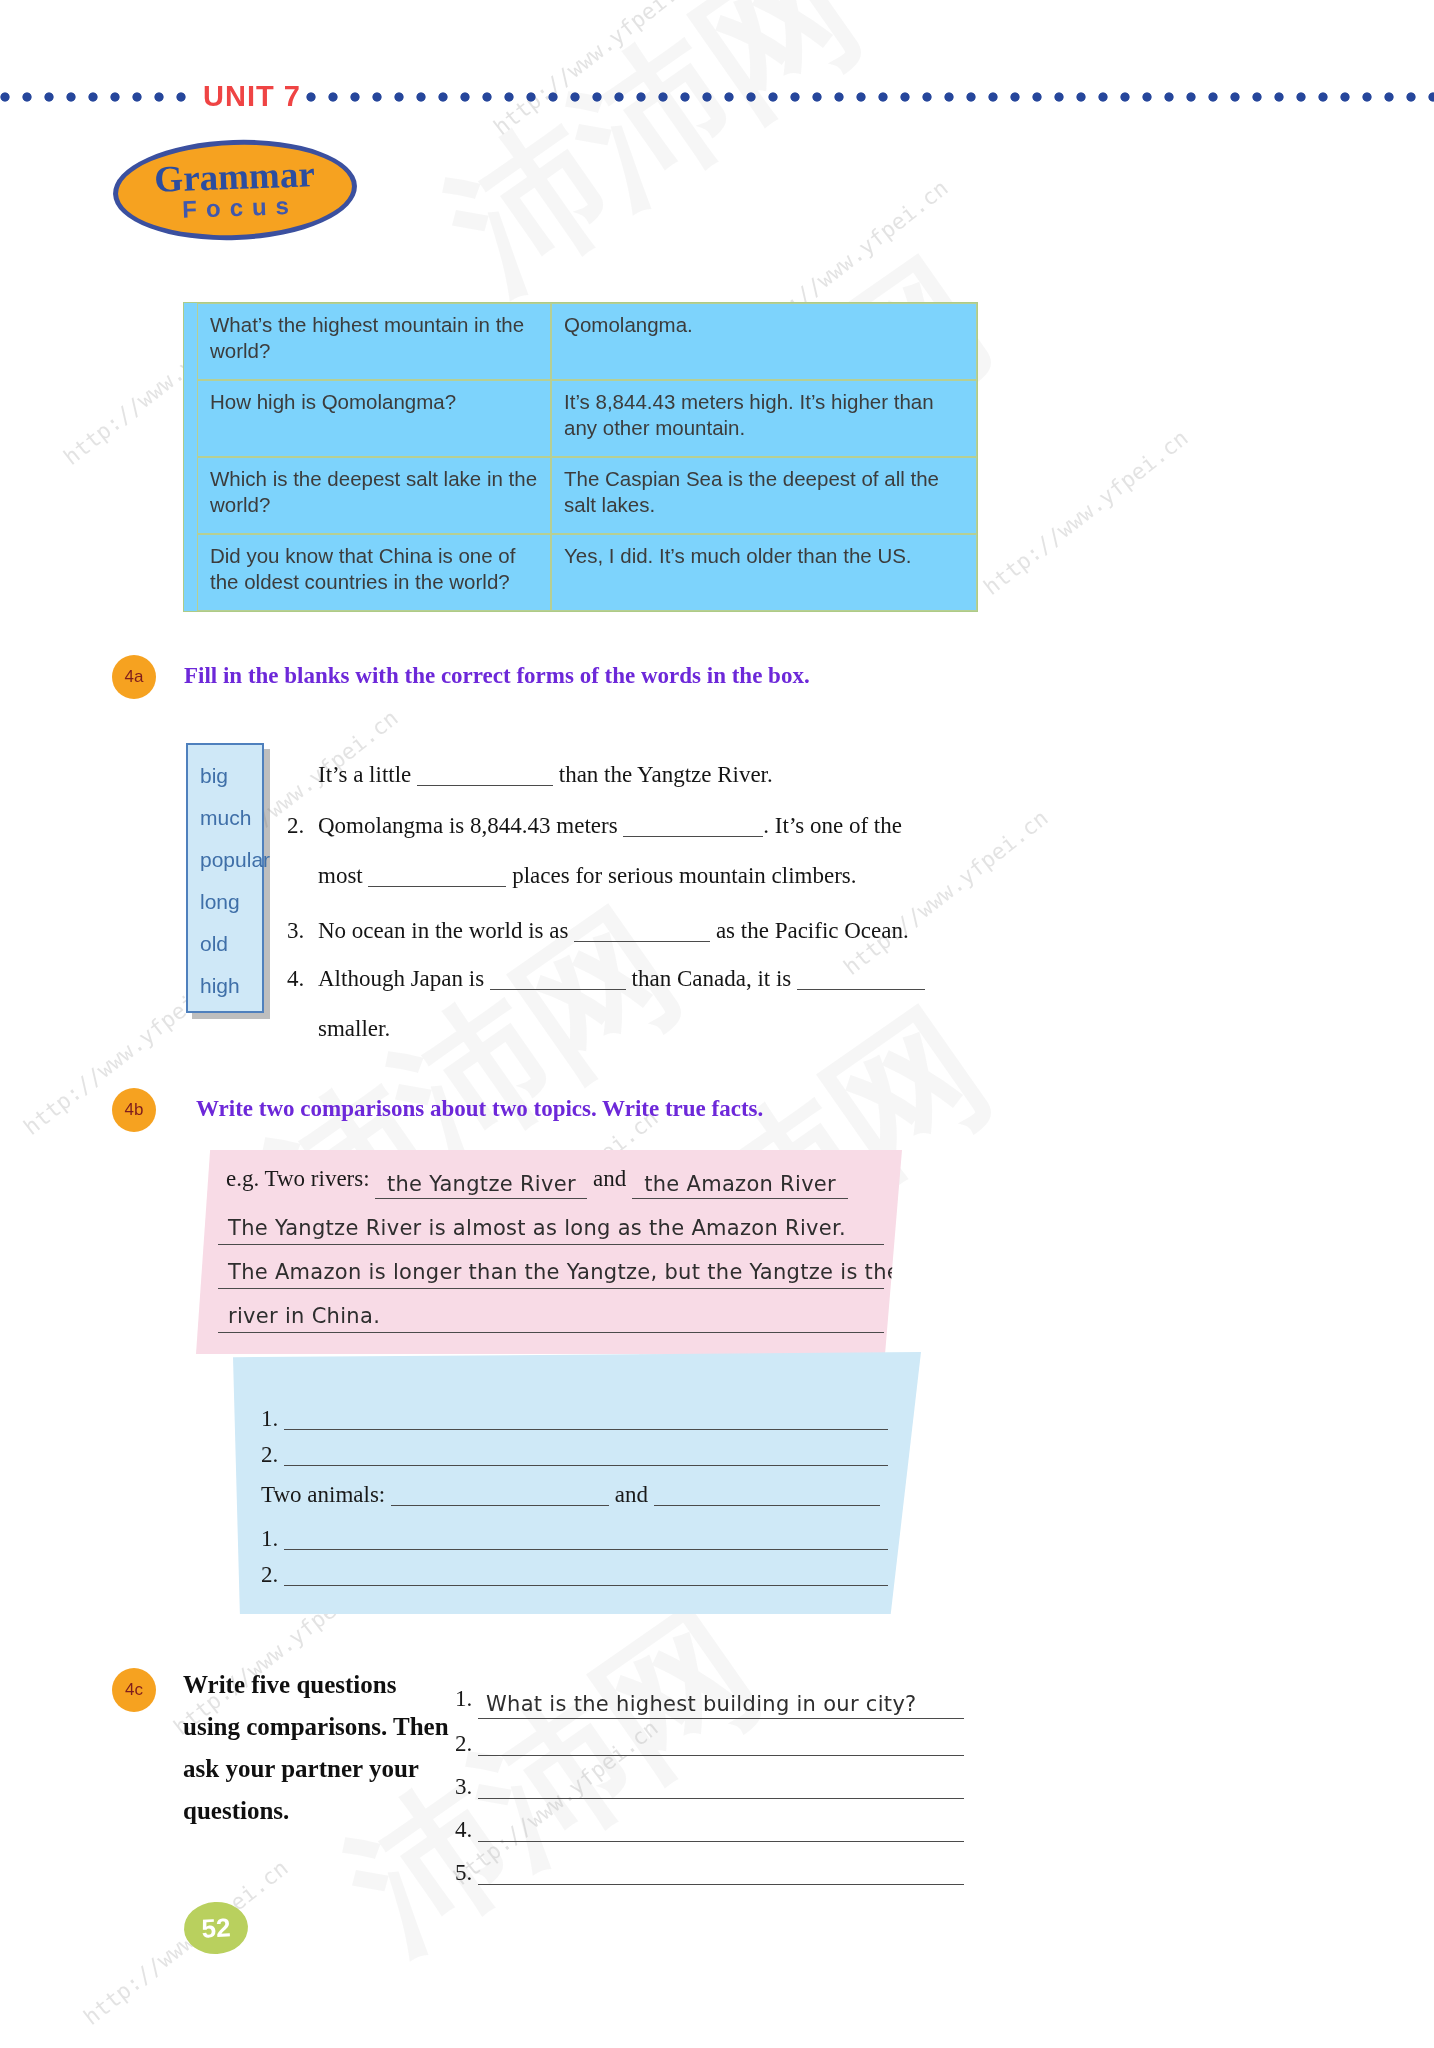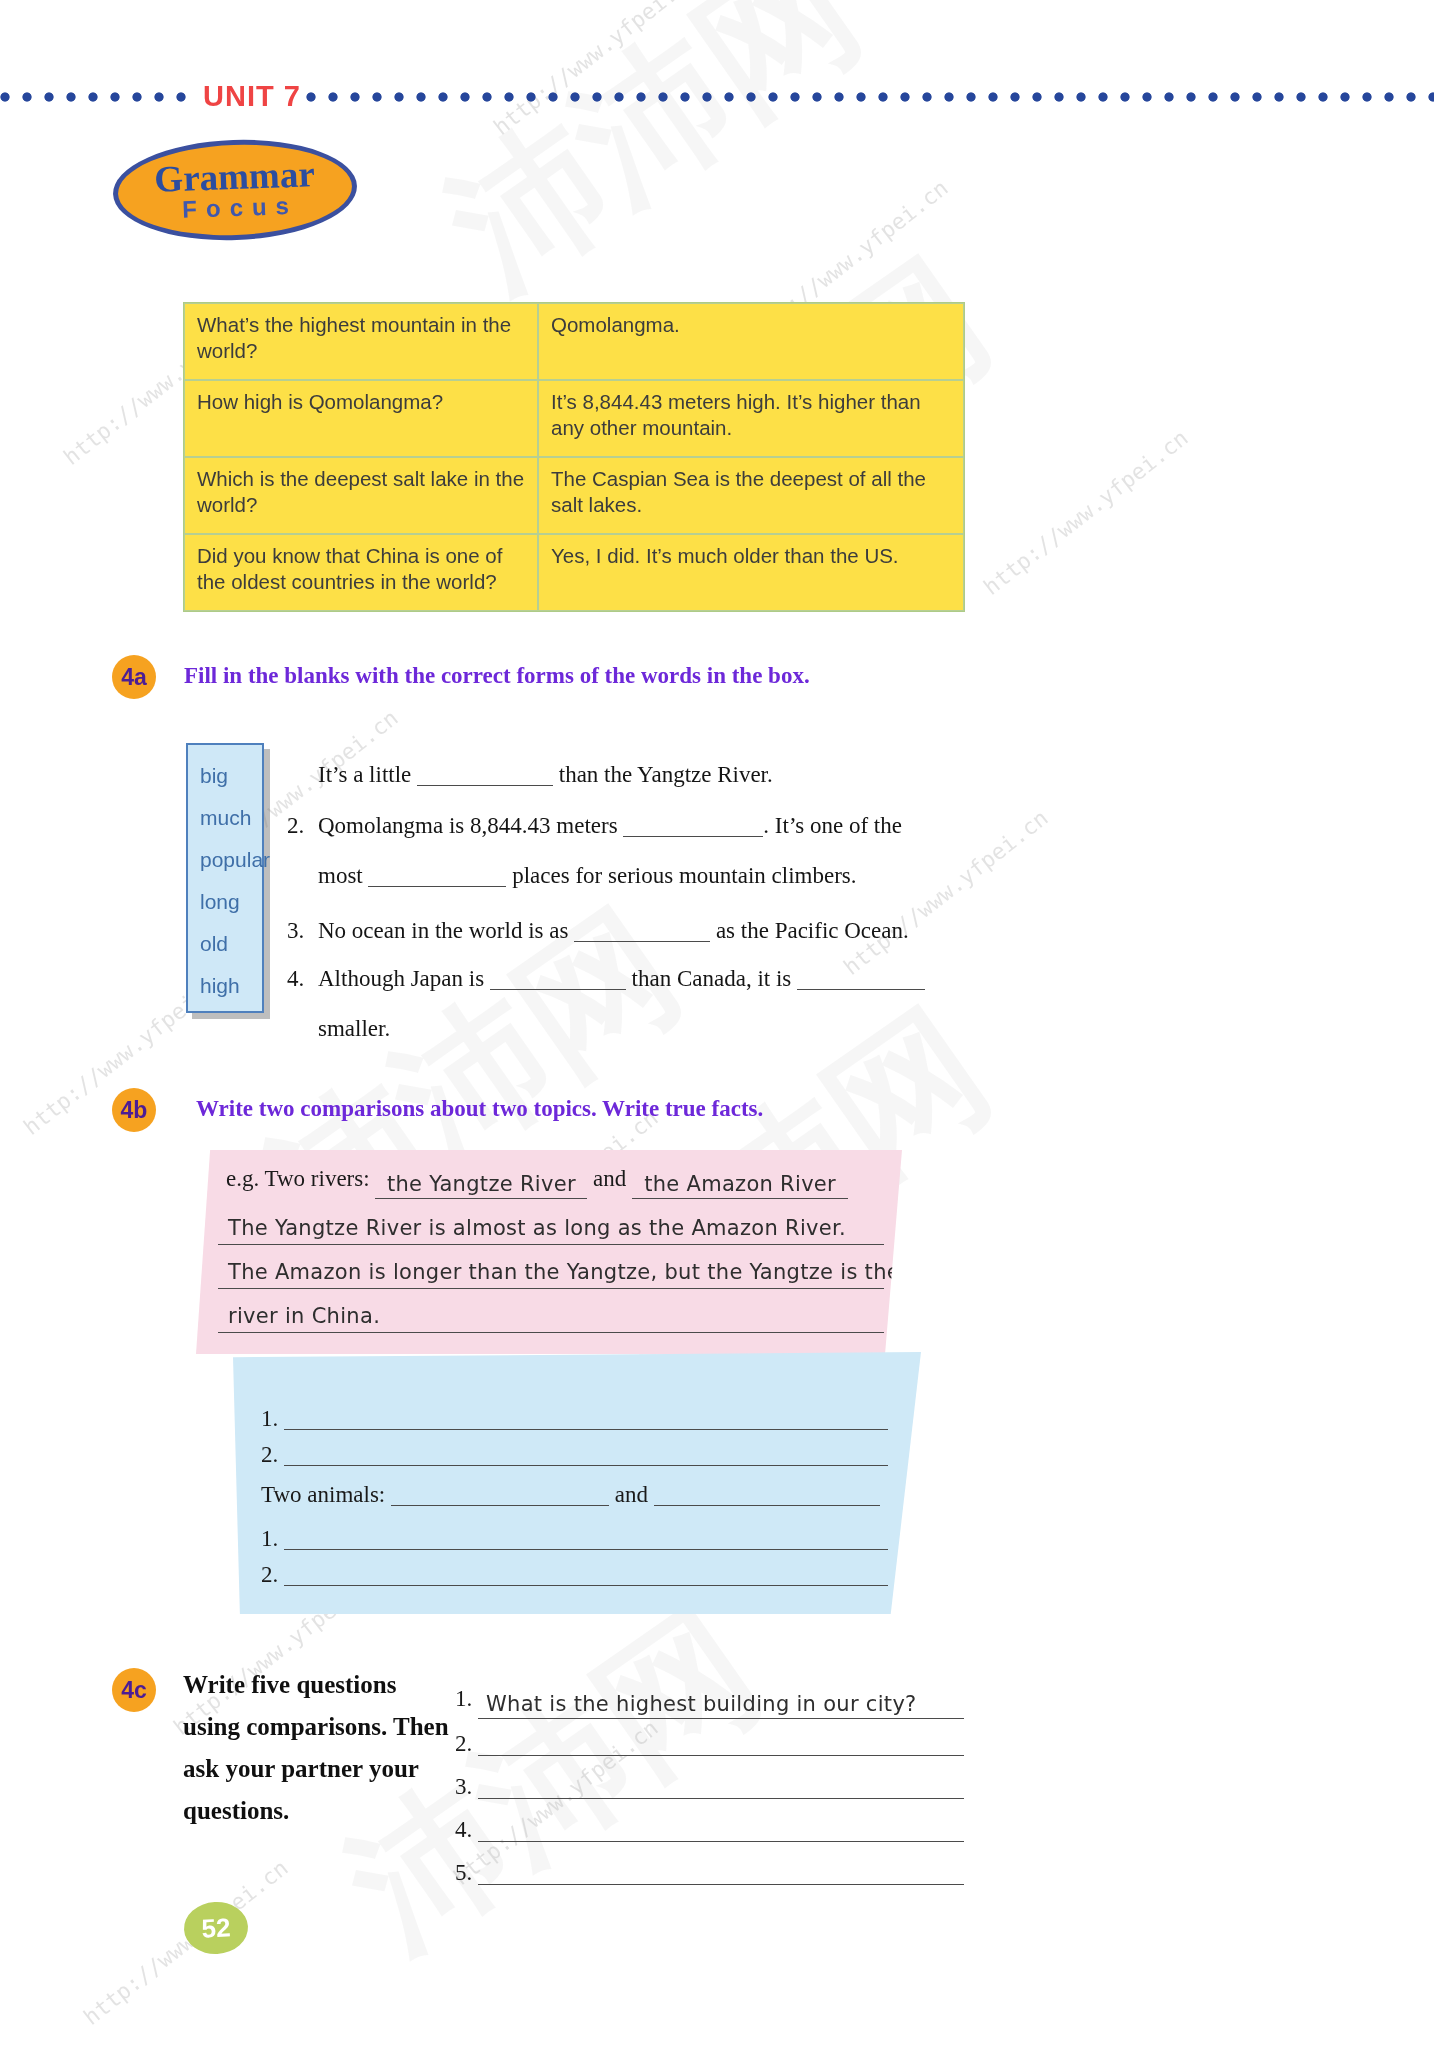--- a/index.html
+++ b/index.html
@@ -23,28 +23,28 @@
   .gf{position:absolute;left:113px;top:140px;width:234px;height:90px;background:#f6a220;
       border:5px solid #3b509f;border-radius:50%;display:flex;flex-direction:column;
       align-items:center;justify-content:center;transform:rotate(-2deg);}
   .gf-line1{font-family:"Liberation Serif",serif;font-weight:bold;font-size:37px;color:#2b4da0;line-height:36px;}
   .gf-line2{font-family:"Liberation Sans",sans-serif;font-weight:bold;font-size:24px;color:#3f58ad;
       letter-spacing:9px;line-height:26px;margin-left:9px;}
 
   
   .gtable{position:absolute;left:183px;top:302px;width:780px;border:1px solid #aecb87;
       display:grid;grid-template-columns:354px 1fr;grid-auto-rows:minmax(77px,auto);
-      background:#fde047;}
+      background:#7dd3fc;padding-left:13px;}
   .gcell{border:1px solid #b6cf93;padding:8px 12px 6px 12px;
       font-family:"Liberation Sans",sans-serif;font-size:20.5px;line-height:26px;color:#3c3c3c;}
 
   
   .sec-badge{position:absolute;width:44px;height:44px;background:#f6a220;border-radius:50%;
       display:flex;align-items:center;justify-content:center;
-      font-family:"Liberation Sans",sans-serif;font-weight:bold;font-size:23px;color:#4c1d95;}
+      font-family:"Liberation Sans",sans-serif;font-weight:normal;font-size:17px;color:#7f1d1d;}
   .sec-title{position:absolute;font-family:"Liberation Serif",serif;font-weight:bold;font-size:23px;color:#6d28d9;}
 
   
   .wordbox{position:absolute;left:186px;top:743px;width:62px;height:256px;background:#cfe8f7;
       border:2px solid #4f80bd;box-shadow:6px 6px 0 rgba(110,110,110,0.45);padding:10px 0 0 12px;}
   .wordbox span{display:block;font-family:"Liberation Sans",sans-serif;font-size:21px;
       line-height:42px;color:#3f6fa8;}
 
   
   .exline{position:absolute;font-family:"Liberation Serif",serif;font-size:23px;color:#151515;white-space:nowrap;}

